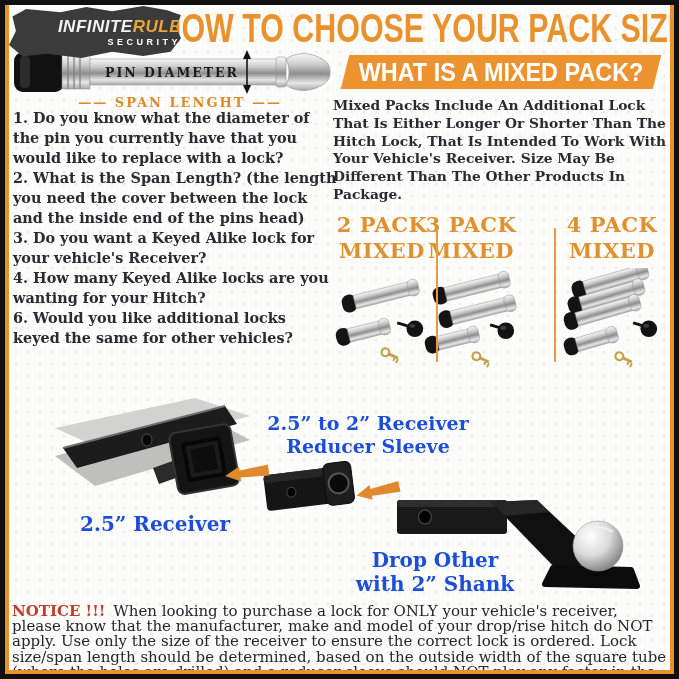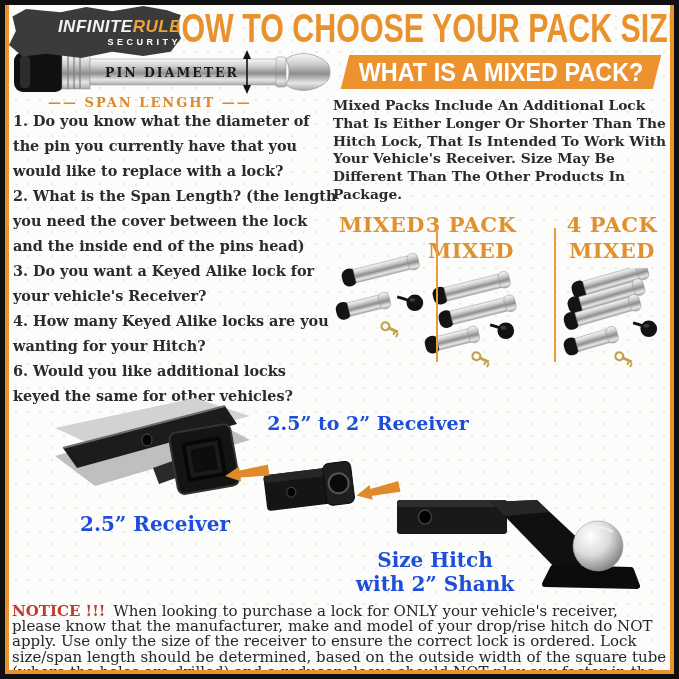--- a/index.html
+++ b/index.html
@@ -25,25 +25,25 @@
     font-size:17px;color:#f2f2f2;letter-spacing:.5px;line-height:1;}
   .logo .line1 .accent{color:#E9A43B;}
   .logo .line2{font-family:"Liberation Sans",sans-serif;font-weight:bold;font-size:9px;
     color:#fff;letter-spacing:3.5px;text-transform:uppercase;margin-top:3px;line-height:1;}
   
   .title-wrap{left:178px;top:8px;width:492px;height:40px;display:flex;align-items:center;justify-content:center;}
   .title-wrap span{font-family:"Liberation Sans",sans-serif;font-weight:800;font-size:40px;
     color:#E8912D;white-space:nowrap;display:inline-block;transform:scaleX(.76);letter-spacing:0;}
   
   .pin-svg{left:12px;top:46px;}
-  .span-label{left:48px;top:95px;width:224px;text-align:left;color:#D98A2B;
+  .span-label{left:58px;top:95px;width:224px;text-align:right;color:#D98A2B;
     font-weight:bold;font-size:13px;letter-spacing:2px;white-space:nowrap;}
   
   .questions{left:13px;top:108px;width:324px;color:#2a2a31;font-weight:bold;
-    font-size:14.4px;line-height:25px;}
+    font-size:14.4px;line-height:20px;}
   .questions p{margin:0;}
   
   .mx-banner{left:345px;top:55px;width:312px;height:34px;background:#EC9330;
     transform:skewX(-14deg);display:flex;align-items:center;justify-content:center;}
   .mx-banner span{font-family:"Liberation Sans",sans-serif;font-weight:800;font-size:26px;
     color:#fff;white-space:nowrap;display:inline-block;transform:skewX(14deg) scaleX(.9);}
   .mx-desc{left:333px;top:97px;width:341px;color:#2a2a31;font-weight:bold;
     font-size:13.8px;line-height:17.8px;}
   
   .pack-col{top:212px;text-align:center;}
@@ -153,20 +153,21 @@
     <p>4. How many Keyed Alike locks are you wanting for your Hitch?</p>
     <p>6. Would you like additional locks keyed the same for other vehicles?</p>
   </div>
 
   <div class="abs mx-banner">
     <span>WHAT IS A MIXED PACK?</span>
   </div>
   <div class="abs mx-desc">Mixed Packs Include An Additional Lock That Is Either Longer Or Shorter Than The Hitch Lock, That Is Intended To Work With Your Vehicle's Receiver. Size May Be Different Than The Other Products In Package.</div>
 
   <div class="abs pack-col" style="left:330px;width:104px;">
+    <div class="pl">2 PACK</div>
     <div class="pl">MIXED</div>
     <svg width="104" height="100" viewBox="0 0 105 102">
       <use href="#g-pin-long" transform="translate(12,38) rotate(-14)"></use>
       <use href="#g-pin-short" transform="translate(6,72) rotate(-14)"></use>
       <path d="M68,56 Q76,58 80,60" stroke="#121212" stroke-width="3" fill="none"></path>
       <use href="#g-ball" transform="translate(86,62)"></use>
       <use href="#g-key" transform="translate(56,86) rotate(25)"></use>
     </svg>
   </div>
   <div class="abs pack-col" style="left:416px;width:110px;">
@@ -209,20 +210,21 @@
       <rect x="118" y="30" width="62" height="62" rx="7" fill="#141414" stroke="#333" stroke-width="2"></rect>
       <rect x="129" y="41" width="40" height="40" rx="3" fill="#070707"></rect>
       <rect x="133" y="45" width="32" height="32" fill="#1b1b1b"></rect>
       <rect x="137" y="49" width="24" height="24" fill="#0d0d0d"></rect>
     </g>
   </svg>
   <div class="abs hw-label receiver-label">2.5” Receiver</div>
 
   <div class="abs hw-label reducer-label">
     <div>2.5” to 2” Receiver</div>
+    <div>Reducer Sleeve</div>
   </div>
   <svg class="abs" style="left:263px;top:458px;" width="92" height="56" viewBox="0 0 92 56">
     <g transform="rotate(-7 46 30)">
       <rect x="2" y="12" width="72" height="36" rx="4" fill="#151515"></rect>
       <rect x="2" y="12" width="72" height="8" rx="4" fill="#262626"></rect>
       <rect x="62" y="8" width="28" height="42" rx="6" fill="#1e1e1e" stroke="#0a0a0a"></rect>
       <circle cx="76" cy="29" r="10" fill="#0a0a0a" stroke="#555" stroke-width="2"></circle>
       <ellipse cx="28" cy="32" rx="4.5" ry="5" fill="#020202" stroke="#444"></ellipse>
     </g>
   </svg>
@@ -241,21 +243,21 @@
     <rect x="2" y="28" width="110" height="7" rx="3" fill="#2d2d2d"></rect>
     <ellipse cx="30" cy="45" rx="6.5" ry="7" fill="#000" stroke="#3f3f3f" stroke-width="1.5"></ellipse>
     <polygon points="96,30 142,28 206,88 164,100" fill="#101010"></polygon>
     <polygon points="96,30 142,28 154,40 110,44" fill="#262626"></polygon>
     <polygon points="158,96 236,98 242,114 150,112" fill="#0c0c0c" stroke="#0c0c0c" stroke-width="6" stroke-linejoin="round"></polygon>
     <rect x="192" y="92" width="22" height="12" fill="#0a0a0a"></rect>
     <circle cx="203" cy="74" r="25" fill="url(#ballGrad)" stroke="#9a9a9a" stroke-width="0.6"></circle>
     <path d="M188,61 a25,25 0 0,1 30,-1" fill="none" stroke="#f2f2f2" stroke-width="2.5" opacity="0.7"></path>
   </svg>
   <div class="abs hw-label drop-label">
-    <div>Size Hitch</div>
+    <div>Drop Other</div>
     <div>with 2” Shank</div>
   </div>
 
   <div class="abs notice">
     <span class="nl">NOTICE !!!</span><span>When looking to purchase a lock for ONLY your vehicle's receiver, please know that the manufacturer, make and model of your drop/rise hitch do NOT apply. Use only the size of the receiver to ensure the correct lock is ordered. Lock size/span length should be determined, based on the outside width of the square tube (where the holes are drilled) and a reducer sleeve should NOT play any factor in the size needed for your vehicle.</span>
   </div>
 
 </div>
 
 </body></html>

